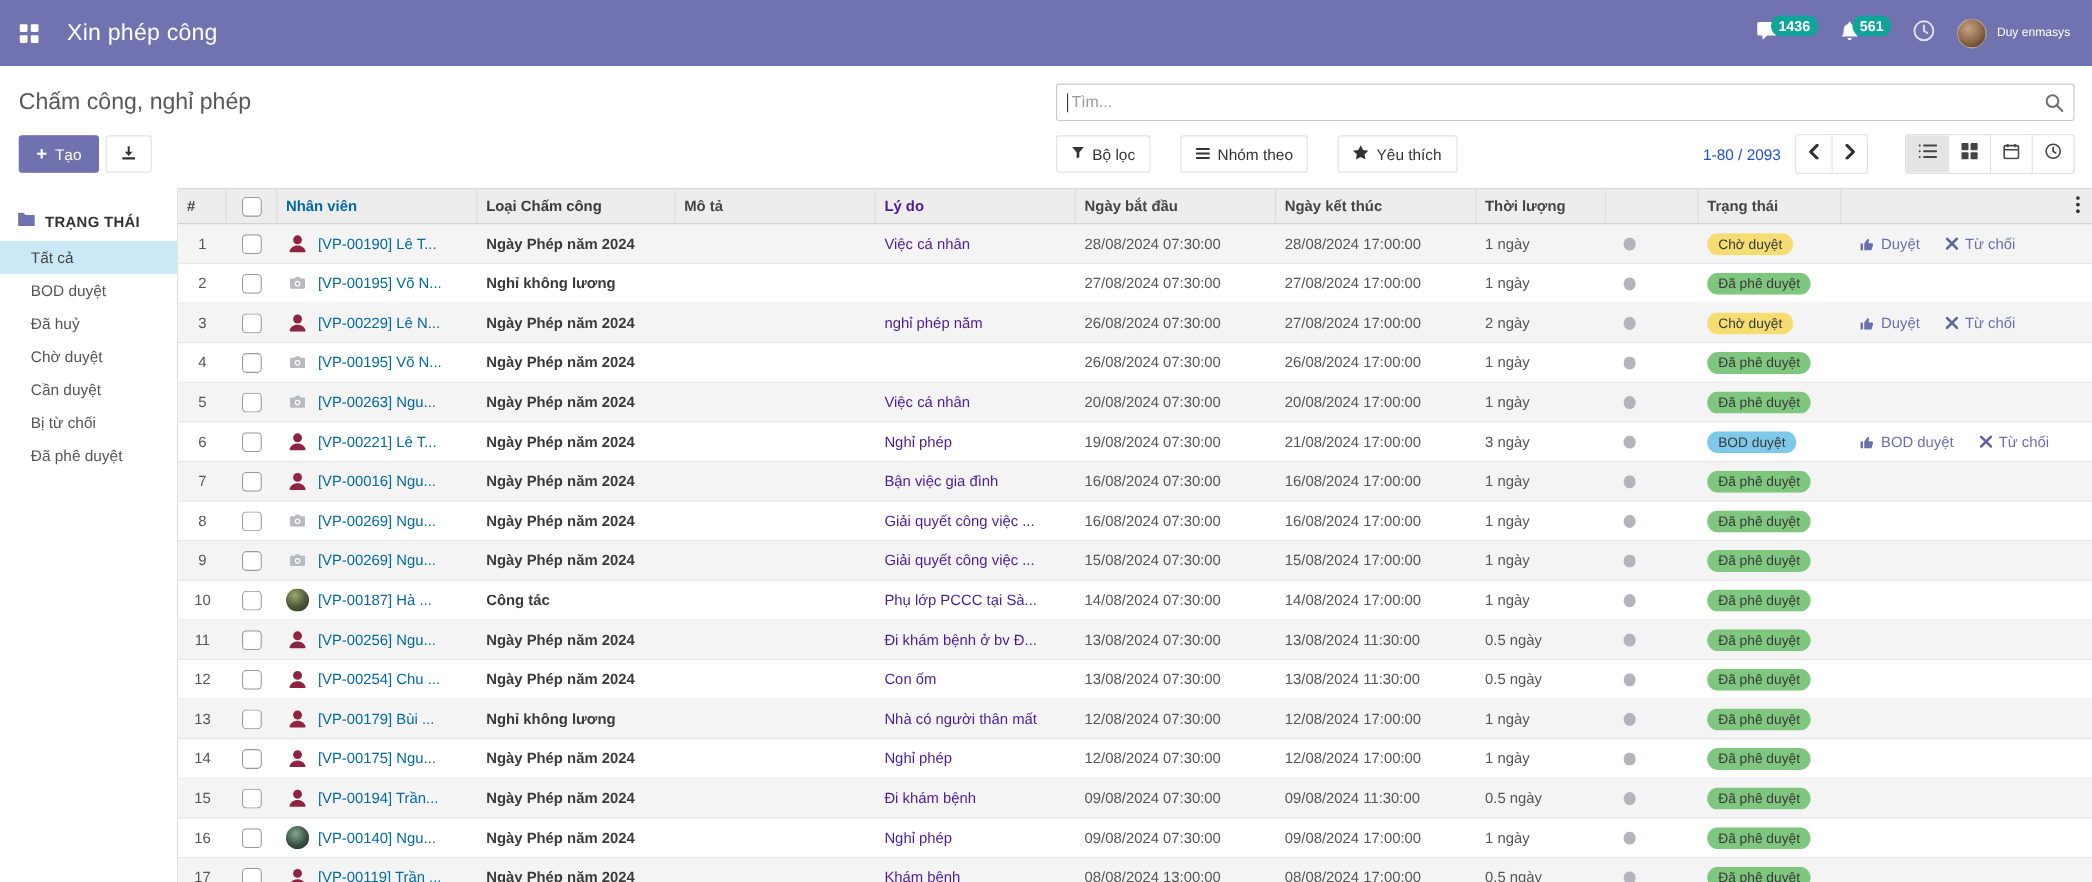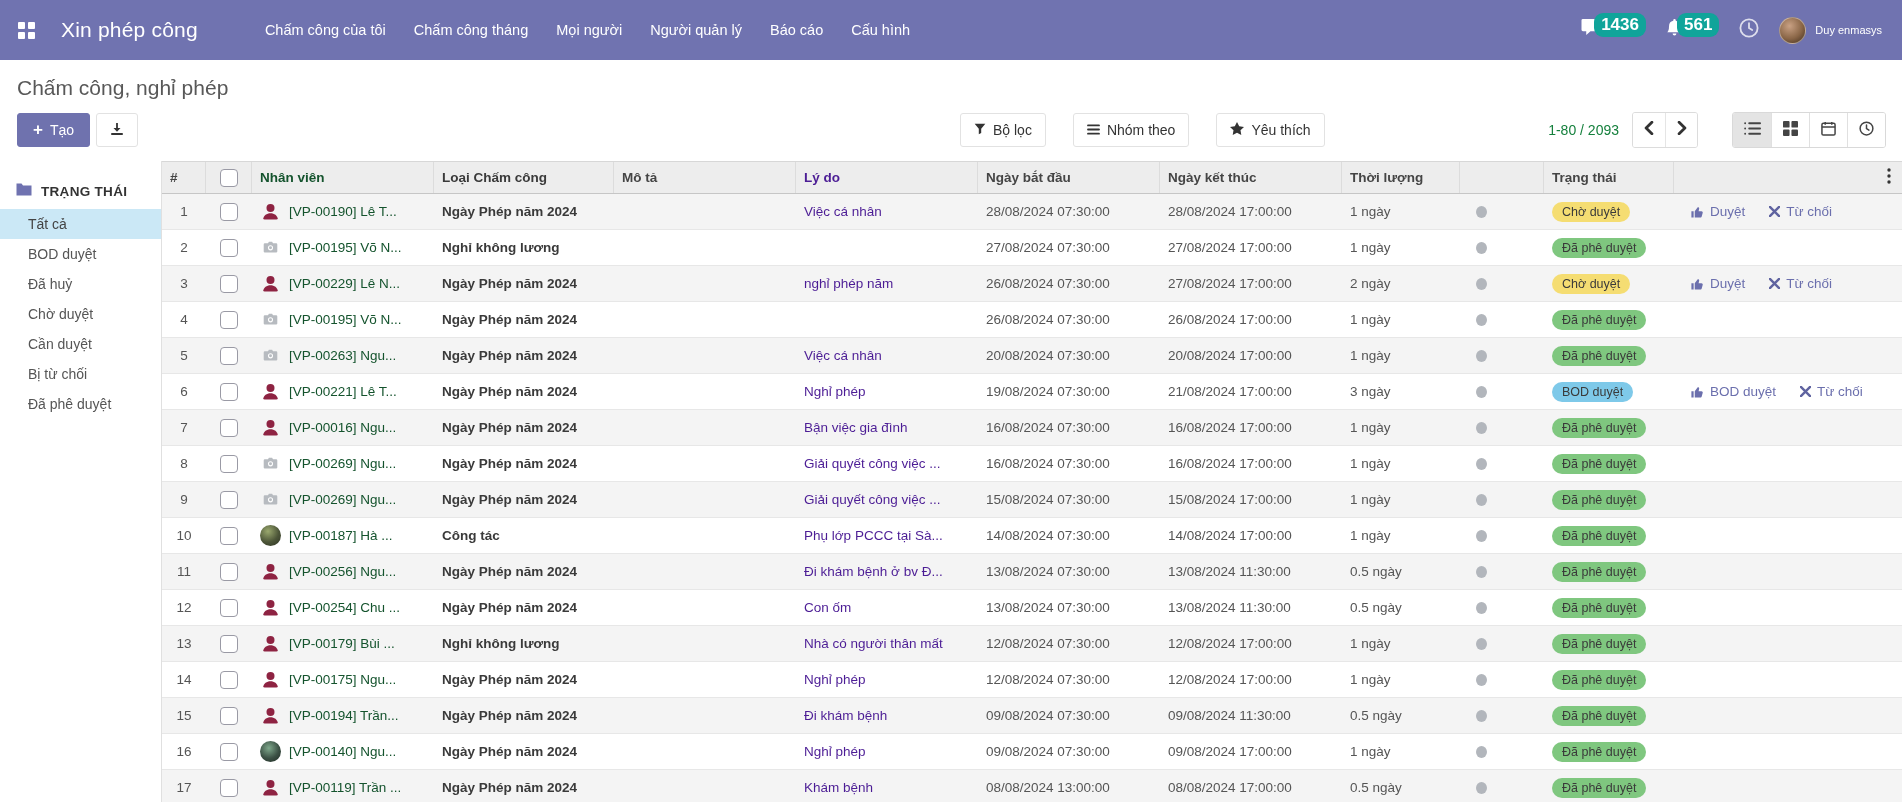--- a/index.html
+++ b/index.html
@@ -9,21 +9,21 @@
   
   .navbar { height:60px; background:#7073b0; display:flex; align-items:center;
     color:#fff; padding:0 20px 0 18px; }
   .apps-icon { display:grid; grid-template-columns:7px 7px; gap:3px; margin-right:26px; cursor:pointer; }
   .apps-icon span { width:7px; height:7px; background:#fff; border-radius:1px; }
   .app-title { font-size:21px; font-weight:500; margin-right:54px; letter-spacing:.2px; cursor:pointer; }
   .nav-menu { display:flex; gap:2px; }
   .nav-item { padding:8px 13px; font-size:14.5px; cursor:pointer; border-radius:2px; }
   .nav-right { margin-left:auto; display:flex; align-items:center; gap:20px; }
   .icon-badge { display:flex; align-items:flex-start; cursor:pointer; }
-  .count-badge { background:#10a49a; color:#fff; font-size:17px; font-weight:700;
+  .count-badge { background:#10a49a; color:#fff; font-size:13px; font-weight:700;
     border-radius:9px; padding:2px 7px; margin-left:-6px; transform:translateY(-5px); }
   .nav-clock { opacity:.9; cursor:pointer; display:flex; }
   .user-menu { display:flex; align-items:center; gap:9px; cursor:pointer; }
   .nav-avatar { width:27px; height:27px; border-radius:50%;
     background:radial-gradient(circle at 38% 32%, #c9a184, #8a6647 55%, #3c2a1c); border:1px solid rgba(255,255,255,.4); }
   .user-name { font-size:11px; }
 
   
   .cp-row1 { display:flex; align-items:center; justify-content:space-between; padding:16px 16px 4px 17px; }
   .page-title { font-size:21px; color:#585858; }
@@ -37,21 +37,21 @@
   .cp-row2 { display:flex; align-items:center; justify-content:space-between; padding:8px 16px 13px 17px; }
   .left-btns { display:flex; gap:6px; align-items:center; }
   .btn { height:34px; border-radius:3px; font-size:14px; display:inline-flex; align-items:center;
     gap:7px; cursor:pointer; font-family:"Liberation Sans",sans-serif; }
   .btn-primary { background:#6f72ae; color:#fff; border:1px solid #6f72ae; padding:0 15px; }
   .btn-primary .plus { font-size:17px; font-weight:700; margin-top:-1px; }
   .btn-light { background:#fff; border:1px solid #e2e2e2; color:#333; padding:0 13px; }
   .right-cluster { width:926px; display:flex; align-items:center;gap:27px; }
   .filter-group { display:flex; gap:27px; }
   .pager-cluster { margin-left:auto; display:flex; align-items:center; }
-  .pager-text { font-size:14px; color:#15803d; margin-right:13px; cursor:pointer; }
+  .pager-text { font-size:14px; color:#1d4ed8; margin-right:13px; cursor:pointer; }
   .pager-btns { display:flex; border:1px solid #dcdcdc; border-radius:3px; overflow:hidden; }
   .pager-btn { width:32px; height:34px; background:#fff; display:flex; align-items:center;
     justify-content:center; cursor:pointer; }
   .pager-btn + .pager-btn { border-left:1px solid #e5e5e5; }
   .view-switcher { display:flex; border:1px solid #d9d9d9; border-radius:3px; overflow:hidden; margin-left:34px; }
   .view-btn { width:38px; height:34px; background:#fff; display:flex; align-items:center;
     justify-content:center; cursor:pointer; }
   .view-btn + .view-btn { border-left:1px solid #e0e0e0; }
   .view-btn.active { background:#e4e4e4; }
 
@@ -69,21 +69,21 @@
     font-size:13.5px; font-weight:700; color:#454545; }
   .th { padding:0 8px; height:100%; display:flex; align-items:center; border-right:1px solid #dcdcdc; }
   .th.no-sep { border-right:none; }
   .tr { display:flex; align-items:center; height:36px; border-bottom:1px solid #e7e7e7;
     font-size:13.5px; color:#555; cursor:pointer; }
   .tr:nth-child(odd) { background:#f4f4f4; }
   .td { padding:0 8px; overflow:hidden; white-space:nowrap; text-overflow:ellipsis; }
 
   .col-idx    { width:44px;  text-align:center; flex-shrink:0; }
   .col-check  { width:46px;  display:flex; justify-content:center; flex-shrink:0; }
-  .col-emp    { width:182px; display:flex; align-items:center; gap:8px; color:#14532d; flex-shrink:0; }
+  .col-emp    { width:182px; display:flex; align-items:center; gap:8px; color:#0369a1; flex-shrink:0; }
   .col-type   { width:180px; font-weight:700; color:#3a3a3a; flex-shrink:0; }
   .col-desc   { width:182px; flex-shrink:0; }
   .col-reason { width:182px; color:#4c1d95; flex-shrink:0; }
   .col-start  { width:182px; flex-shrink:0; }
   .col-end    { width:182px; flex-shrink:0; }
   .col-dur    { width:118px; flex-shrink:0; }
   .col-dot    { width:84px;  display:flex; padding-left:16px; flex-shrink:0; }
   .col-status { width:130px; flex-shrink:0; }
   .col-actions{ flex:1; display:flex; align-items:center; gap:24px; padding-left:16px; overflow:hidden; }
   .col-menu   { width:26px; display:flex; justify-content:center; flex-shrink:0; cursor:pointer; }
@@ -107,28 +107,20 @@
 <body>
 
 <div class="navbar">
   <div class="apps-icon">
     <span></span>
       <span></span>
       <span></span>
       <span></span>
   </div>
   <div class="app-title">Xin phép công</div>
-  <div class="nav-menu">
-      <span class="nav-item">Chấm công của tôi</span>
-      <span class="nav-item">Chấm công tháng</span>
-      <span class="nav-item">Mọi người</span>
-      <span class="nav-item">Người quản lý</span>
-      <span class="nav-item">Báo cáo</span>
-      <span class="nav-item">Cấu hình</span>
-    </div>
   <div class="nav-right">
     <div class="icon-badge">
       <span><svg width="19" height="18" viewBox="0 0 20 19" fill="#fff">
             <path d="M2 1h16a1.5 1.5 0 0 1 1.5 1.5v10A1.5 1.5 0 0 1 18 14h-8l-4.5 4v-4H2A1.5 1.5 0 0 1 .5 12.5v-10A1.5 1.5 0 0 1 2 1z"></path>
           </svg></span>
       <span class="count-badge">1436</span>
     </div>
     <div class="icon-badge">
       <span><svg width="17" height="18" viewBox="0 0 18 19" fill="#fff">
             <path d="M9 1a1.3 1.3 0 0 1 1.3 1.3v.6a5.8 5.8 0 0 1 4.5 5.7c0 4 .9 5.4 1.9 6.4H1.3c1-1 1.9-2.4 1.9-6.4a5.8 5.8 0 0 1 4.5-5.7v-.6A1.3 1.3 0 0 1 9 1z"></path>
@@ -144,20 +136,27 @@
     </div>
     <div class="user-menu">
       <span class="nav-avatar"></span>
       <span class="user-name">Duy enmasys</span>
     </div>
   </div>
 </div>
 
 <div class="cp-row1">
   <div class="page-title">Chấm công, nghỉ phép</div>
+  <div class="search-box">
+    <input placeholder="Tìm..." style="">
+    <span class="search-icon"><svg width="17" height="17" viewBox="0 0 16 16" fill="none" stroke="#6d6d6d" stroke-width="1.7">
+          <circle cx="6.5" cy="6.5" r="5"></circle>
+          <path d="M10.5 10.5L15 15" stroke-linecap="round"></path>
+        </svg></span>
+  </div>
 </div>
 
 <div class="cp-row2">
   <div class="left-btns">
     <button class="btn btn-primary">
       <span class="plus">+</span>
       <span>Tạo</span>
     </button>
     <button class="btn btn-light">
       <span><svg width="14" height="14" viewBox="0 0 14 14" fill="#333">

